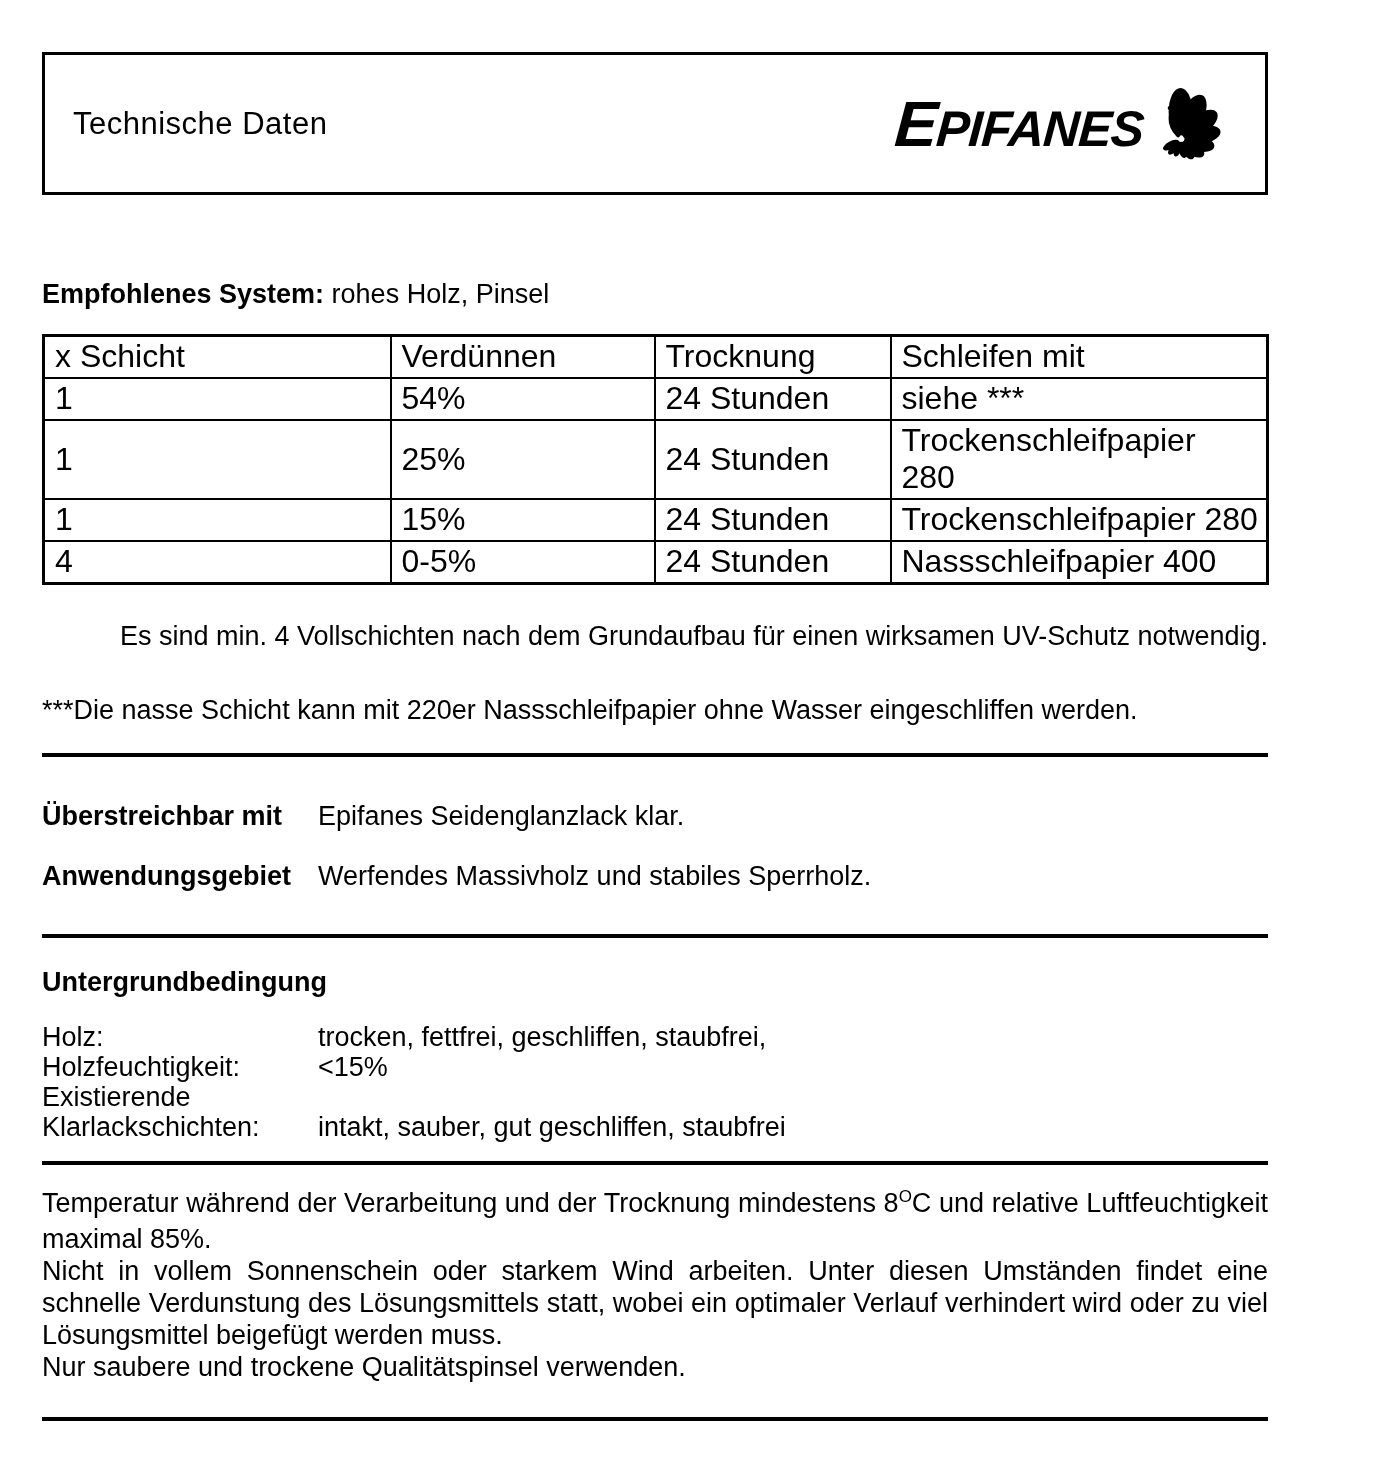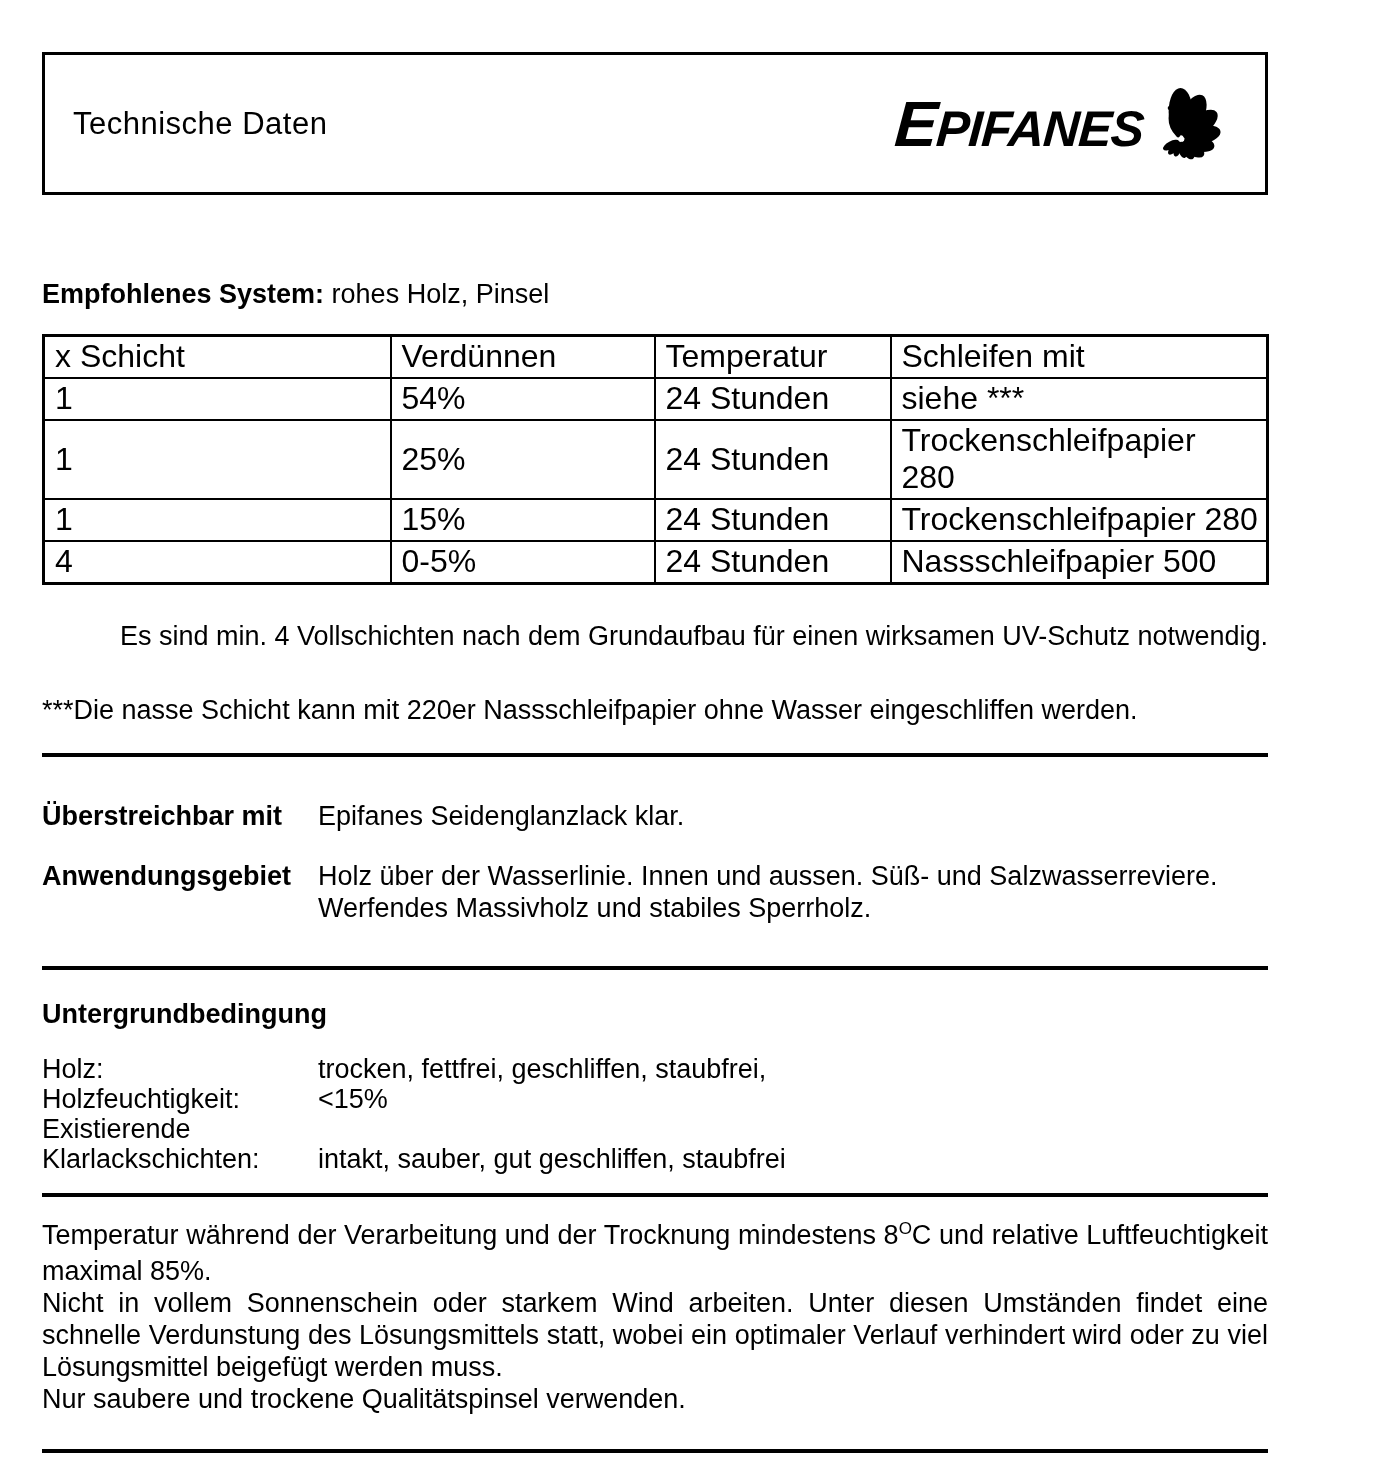--- a/index.html
+++ b/index.html
@@ -150,21 +150,21 @@
       <colgroup>
           <col class="c1">
           <col class="c2">
           <col class="c3">
           <col class="c4">
         </colgroup>
       <tbody>
         <tr>
           <th>x Schicht</th>
           <th>Verdünnen</th>
-          <th>Temperatur</th>
+          <th>Trocknung</th>
           <th>Schleifen mit</th>
         </tr>
         <tr>
           <td>1</td>
           <td>54%</td>
           <td>24 Stunden</td>
           <td>siehe ***</td>
         </tr>
         <tr>
           <td>1</td>
@@ -175,39 +175,38 @@
         <tr>
           <td>1</td>
           <td>15%</td>
           <td>24 Stunden</td>
           <td>Trockenschleifpapier 280</td>
         </tr>
         <tr>
           <td>4</td>
           <td>0-5%</td>
           <td>24 Stunden</td>
-          <td>Nassschleifpapier 500</td>
+          <td>Nassschleifpapier 400</td>
         </tr>
       </tbody>
     </table>
 
     <div class="note-uv">Es sind min. 4 Vollschichten nach dem Grundaufbau für einen wirksamen UV-Schutz notwendig.</div>
     <div class="note-wet">***Die nasse Schicht kann mit 220er Nassschleifpapier ohne Wasser eingeschliffen werden.</div>
 
     <div class="divider hr1"></div>
 
     <div class="lv-row row-overcoat">
       <div class="lv-label bold">Überstreichbar mit</div>
       <div class="lv-value">Epifanes Seidenglanzlack klar.</div>
     </div>
 
     <div class="lv-row row-application">
       <div class="lv-label bold">Anwendungsgebiet</div>
       <div class="lv-value">
-        <div>Holz über der Wasserlinie.  Innen und aussen.  Süß- und Salzwasserreviere.</div>
         <div>Werfendes Massivholz und stabiles Sperrholz.</div>
       </div>
     </div>
 
     <div class="divider hr2"></div>
 
     <div class="section-heading h-untergrund">Untergrundbedingung</div>
     <div class="substrate-block">
       <div class="lv-row">
         <div class="lv-label">Holz:</div>

